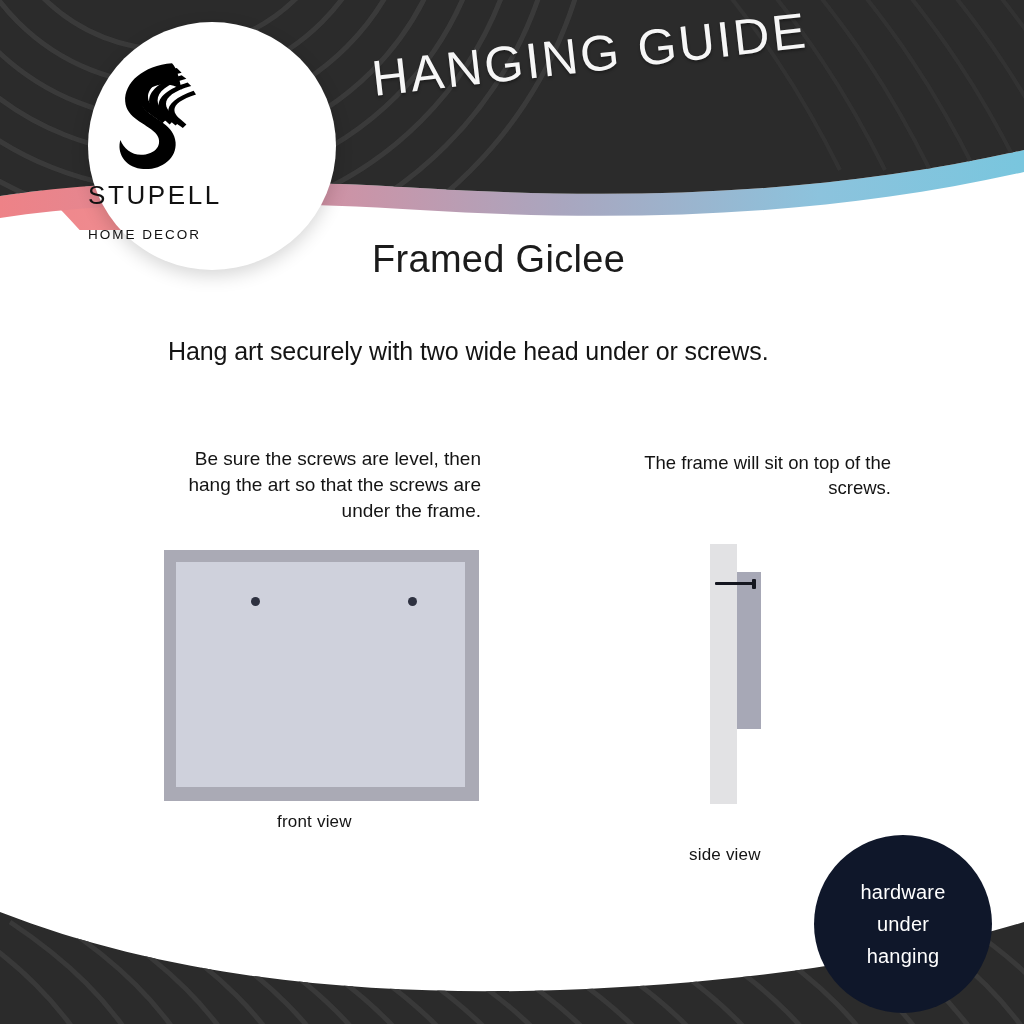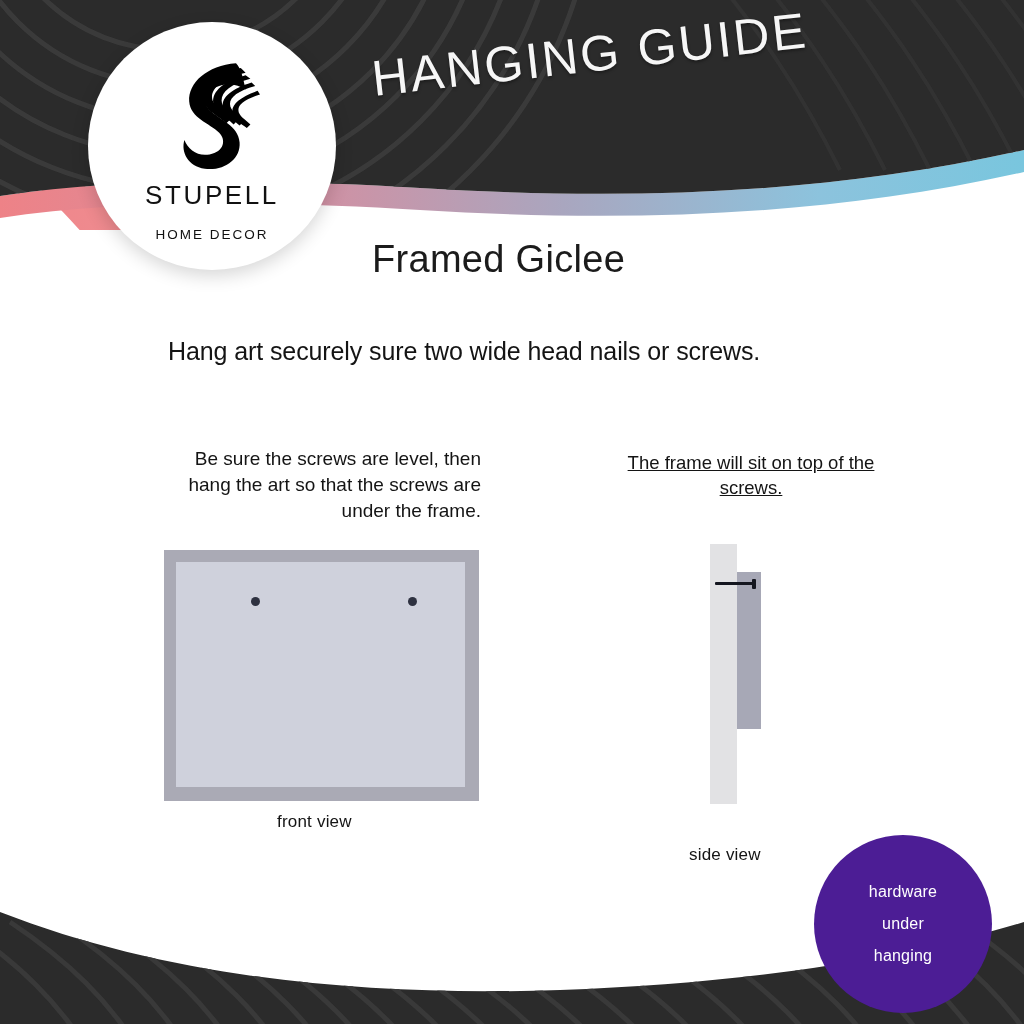--- a/index.html
+++ b/index.html
@@ -30,21 +30,21 @@
 
   
   .logo-badge{
     position:absolute;
     left:88px;top:22px;
     width:248px;height:248px;
     border-radius:50%;
     background:#ffffff;
     box-shadow:0 6px 18px rgba(0,0,0,0.16);
     display:flex;flex-direction:column;
-    align-items:center;justify-content:flex-start;
+    justify-content:flex-start;
     padding-top:34px;
     box-sizing:border-box;
   }
   .logo-mark{width:120px;height:120px;display:block;}
   .logo-name{
     font-size:26px;letter-spacing:2.6px;
     color:#111111;font-weight:400;
     margin-top:4px;
     font-family:"Liberation Sans", sans-serif;
   }
@@ -99,22 +99,21 @@
     color:#141414;
     text-align:right;
   }
   .cap-right{
     position:absolute;
     left:611px;top:450px;
     width:280px;
     font-size:18.5px;
     line-height:25px;
     color:#141414;
-    text-align:center;
-    text-decoration:underline;
+    text-align:right;
   }
 
   .view-label{
     position:absolute;
     font-size:17px;
     color:#141414;
     letter-spacing:0.2px;
     white-space:nowrap;
   }
   .view-label.front{left:277px;top:812px;}
@@ -180,25 +179,25 @@
     background:#14161f;
     border-radius:1px;
   }
 
   
   .hw-badge{
     position:absolute;
     left:814px;top:835px;
     width:178px;height:178px;
     border-radius:50%;
-    background:#4c1d95;
+    background:#0f172a;
     display:flex;flex-direction:column;
     align-items:center;justify-content:center;
     color:#ffffff;
-    font-size:16px;
+    font-size:20px;
     line-height:32px;
     text-align:center;
     letter-spacing:0.2px;
   }
 </style>
 </head>
 <body>
 
 <div id="page">
 
@@ -263,21 +262,21 @@
       <path fill="#000000" d="M88,29 C74,34 66,40 67,47 C68,53 74,56 79,60 L82,57 C78,53 72,50 72,45 C72,40 78,36 90,32 Z"></path>
     </svg>
     <div class="logo-name">STUPELL</div>
     <div class="logo-sub">HOME DECOR</div>
   </div>
 
   <div class="header-title">HANGING GUIDE</div>
 
   <div class="product-title">Framed Giclee</div>
 
-  <div class="lead-line">Hang art securely sure two wide head nails or screws.</div>
+  <div class="lead-line">Hang art securely with two wide head under or screws.</div>
 
   <div class="cap-left">Be sure the screws are level, then hang the art so that the screws are under the frame.</div>
   <div class="cap-right">The frame will sit on top of the screws.</div>
 
   <div class="front-view">
     <div class="frame-outer"></div>
     <div class="frame-inner">
       <div class="screw-dot d1"></div>
       <div class="screw-dot d2"></div>
     </div>

